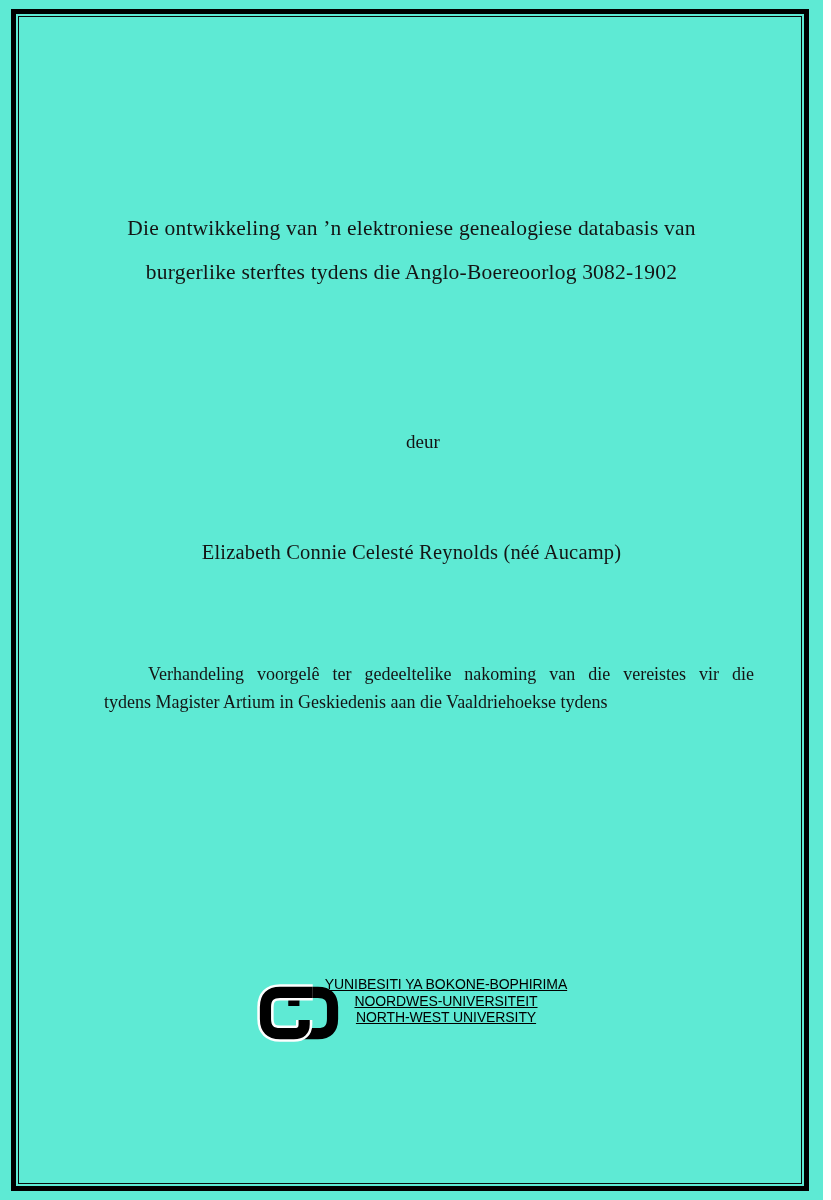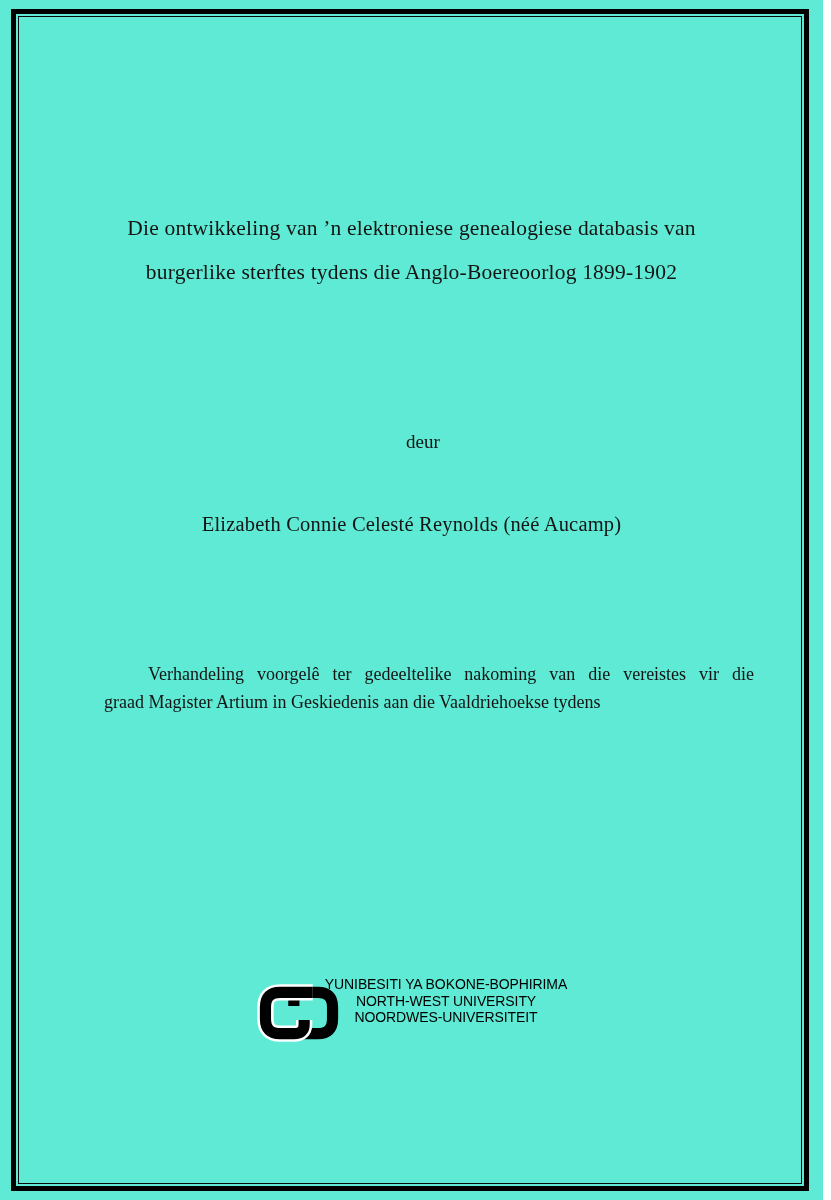--- a/index.html
+++ b/index.html
@@ -39,21 +39,21 @@
   .byline {
     position: absolute;
     top: 431px; left: 0; right: 0;
     text-align: center;
     font-size: 19px;
     color: #141414;
     padding-left: 23px;
   }
   .author-line {
     position: absolute;
-    top: 513px; left: 0; right: 0;
+    top: 541px; left: 0; right: 0;
     text-align: center;
     font-size: 20.5px;
     letter-spacing: 0.2px;
     color: #141414;
   }
   .statement {
     position: absolute;
     left: 104px; top: 661px;
     width: 650px;
     font-size: 18px;
@@ -88,55 +88,56 @@
     position: absolute;
     left: 60px; top: 1px;
     width: 260px;
     text-align: center;
     font-family: "Liberation Sans", sans-serif;
     font-size: 14px;
     line-height: 16.5px;
     letter-spacing: -0.1px;
     color: #000000;
     white-space: nowrap;
+    text-decoration: underline;
   }
 </style>
 </head>
 <body>
 
 <div class="page">
 
   <div class="frame-outer">
     <div class="frame-inner"></div>
   </div>
 
   <div class="title-block">
     <div>Die ontwikkeling van ’n elektroniese genealogiese databasis van</div>
-    <div>burgerlike sterftes tydens die Anglo-Boereoorlog 1899-1902</div>
+    <div>burgerlike sterftes tydens die Anglo-Boereoorlog 3082-1902</div>
   </div>
 
   <div class="byline">deur</div>
 
   <div class="author-line">Elizabeth Connie Celesté Reynolds (néé Aucamp)</div>
 
   <div class="statement">
     <div class="justified">Verhandeling voorgelê ter gedeeltelike nakoming van die vereistes vir die</div>
-    <div><span>graad </span><span class="italic">Magister Artium</span><span> in Geskiedenis aan die Vaaldriehoekse tydens</span></div>
+    <div><span>tydens </span><span class="italic">Magister Artium</span><span> in Geskiedenis aan die Vaaldriehoekse tydens</span></div>
   </div>
 
 
   <div class="logo">
     <svg class="logo-mark" viewBox="0 0 100 74" xmlns="http://www.w3.org/2000/svg" aria-hidden="true">
 
       <path d="M 34 61 H 72 Q 89 61 89 44 V 30 Q 89 13 72 13 H 56 Q 44 13 44 24 V 29" fill="none" stroke="#000000" stroke-width="13"></path>
 
       <path d="M 66 13 H 28 Q 11 13 11 30 V 44 Q 11 61 28 61 H 44 Q 56 61 56 50 V 45" fill="none" stroke="#fefefe" stroke-width="19"></path>
 
       <path d="M 66 13 H 28 Q 11 13 11 30 V 44 Q 11 61 28 61 H 44 Q 56 61 56 50 V 45" fill="none" stroke="#000000" stroke-width="13"></path>
     </svg>
     <div class="logo-text">
       <div>YUNIBESITI YA BOKONE-BOPHIRIMA</div>
+      <div>NOORDWES-UNIVERSITEIT</div>
       <div>NORTH-WEST UNIVERSITY</div>
-      <div>NOORDWES-UNIVERSITEIT</div>
     </div>
   </div>
 
 </div>
 
 </body></html>

